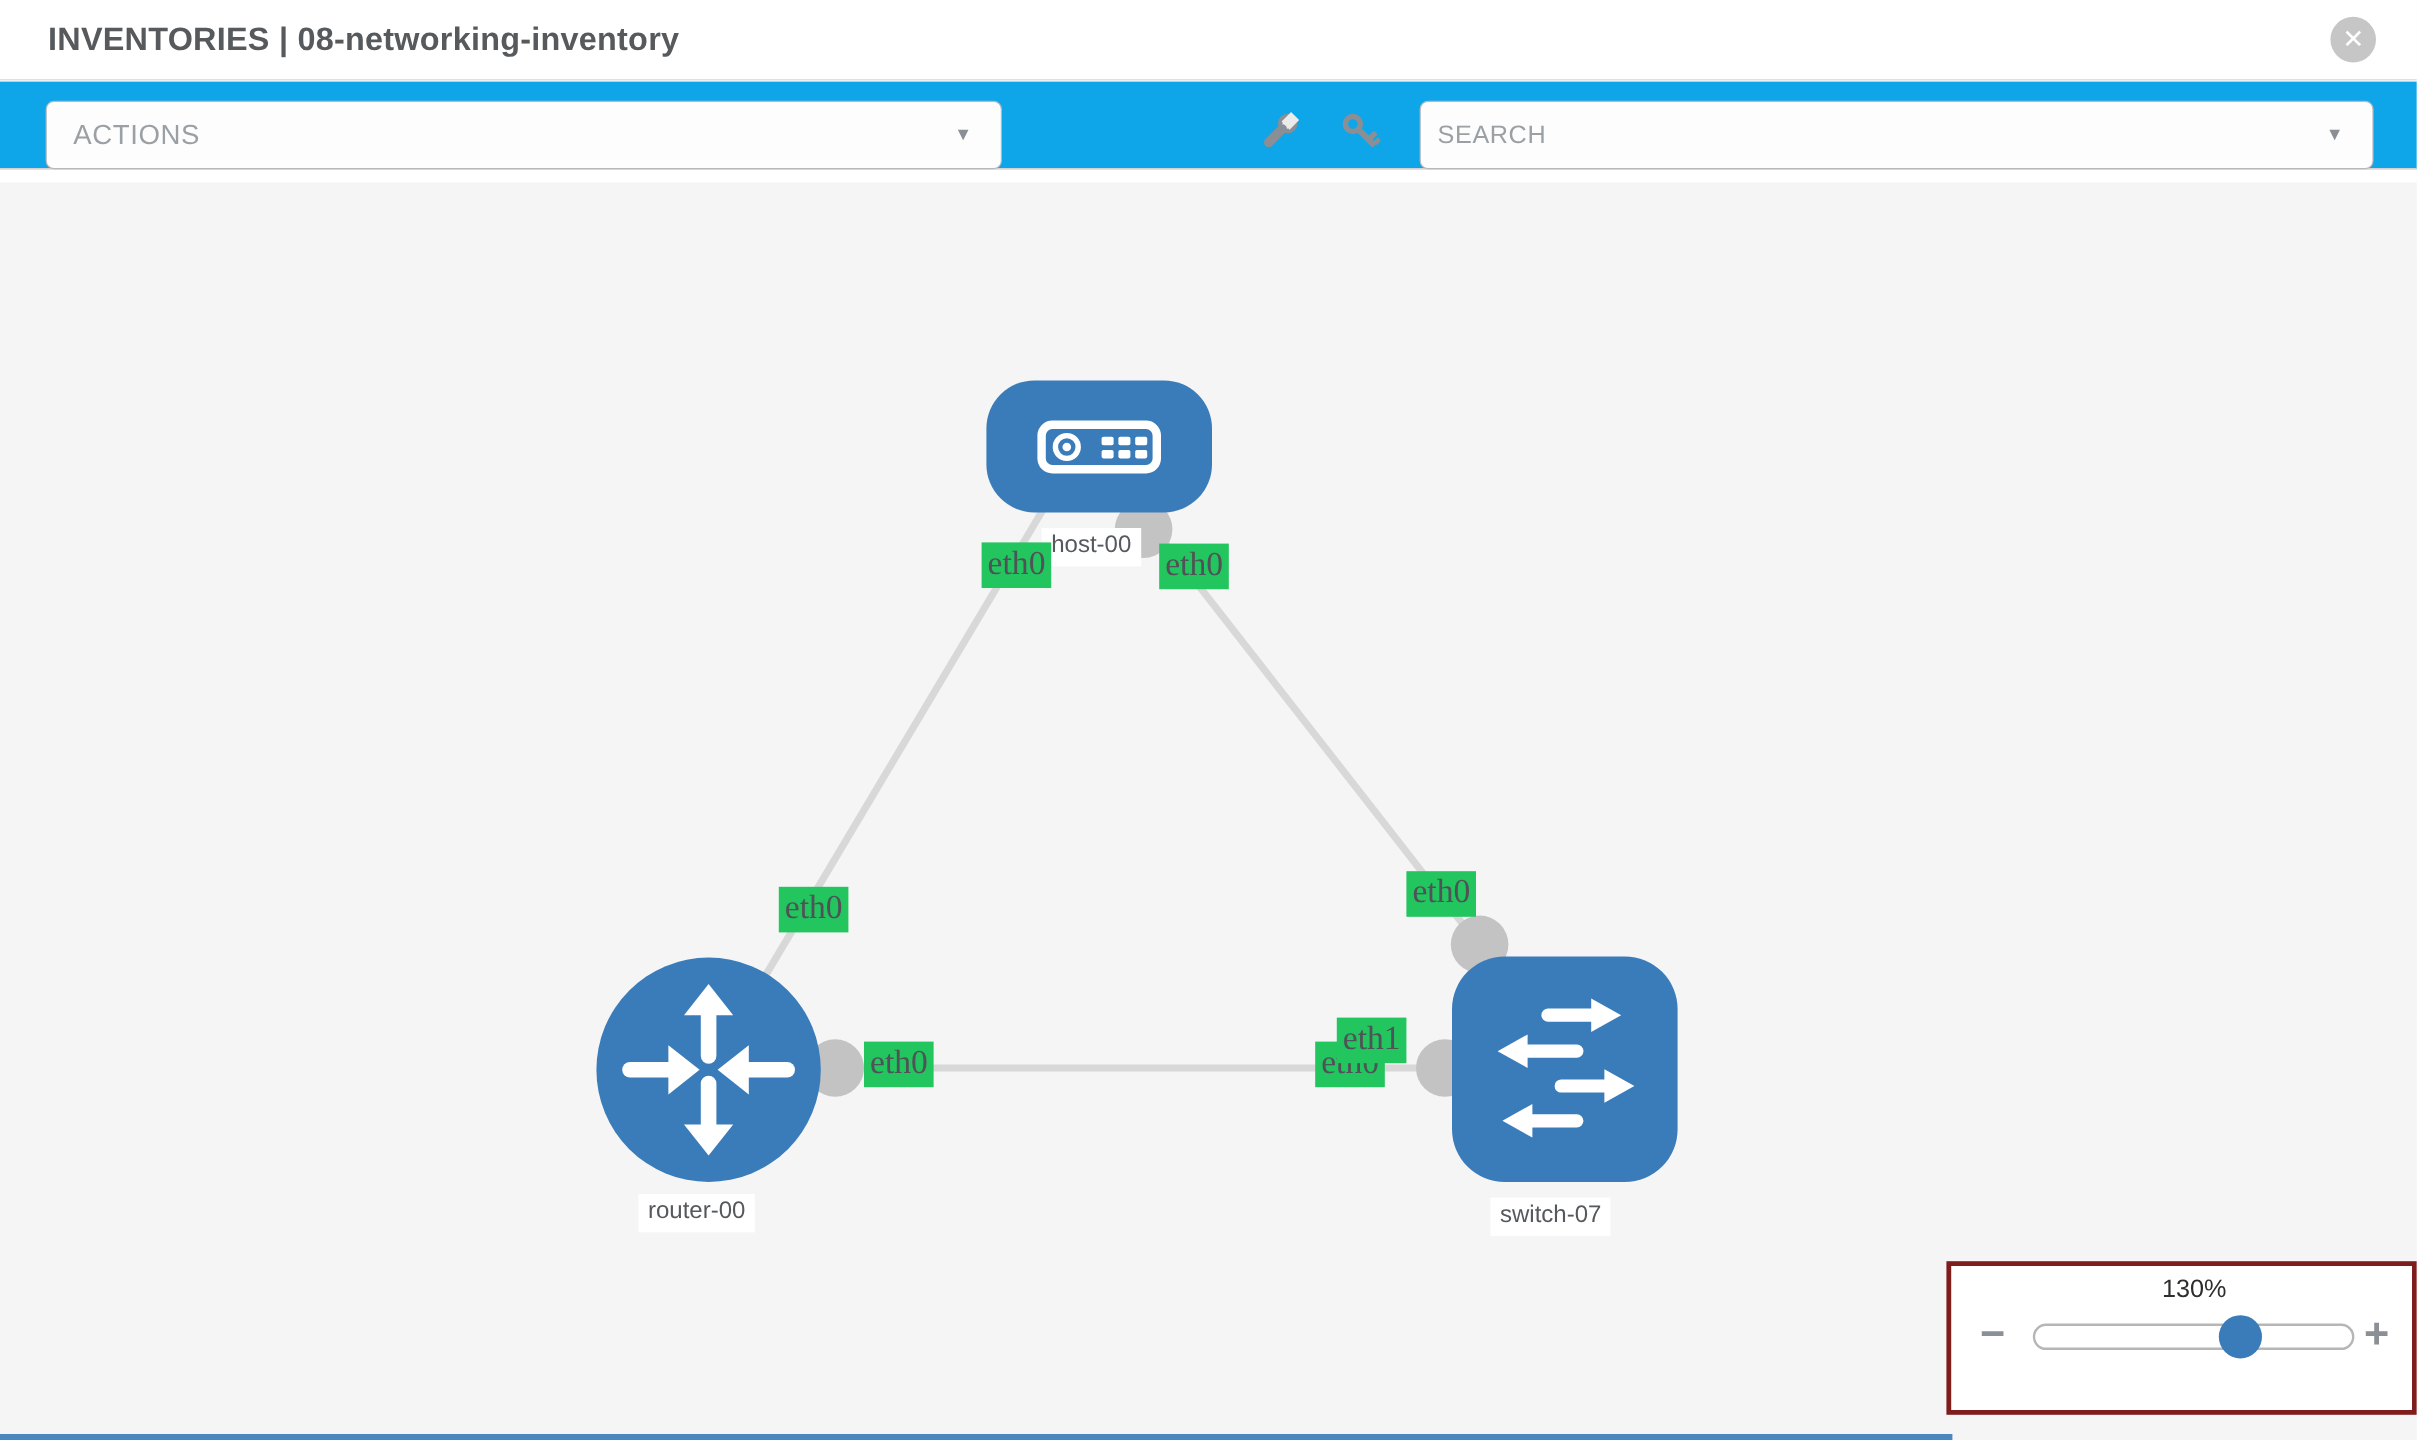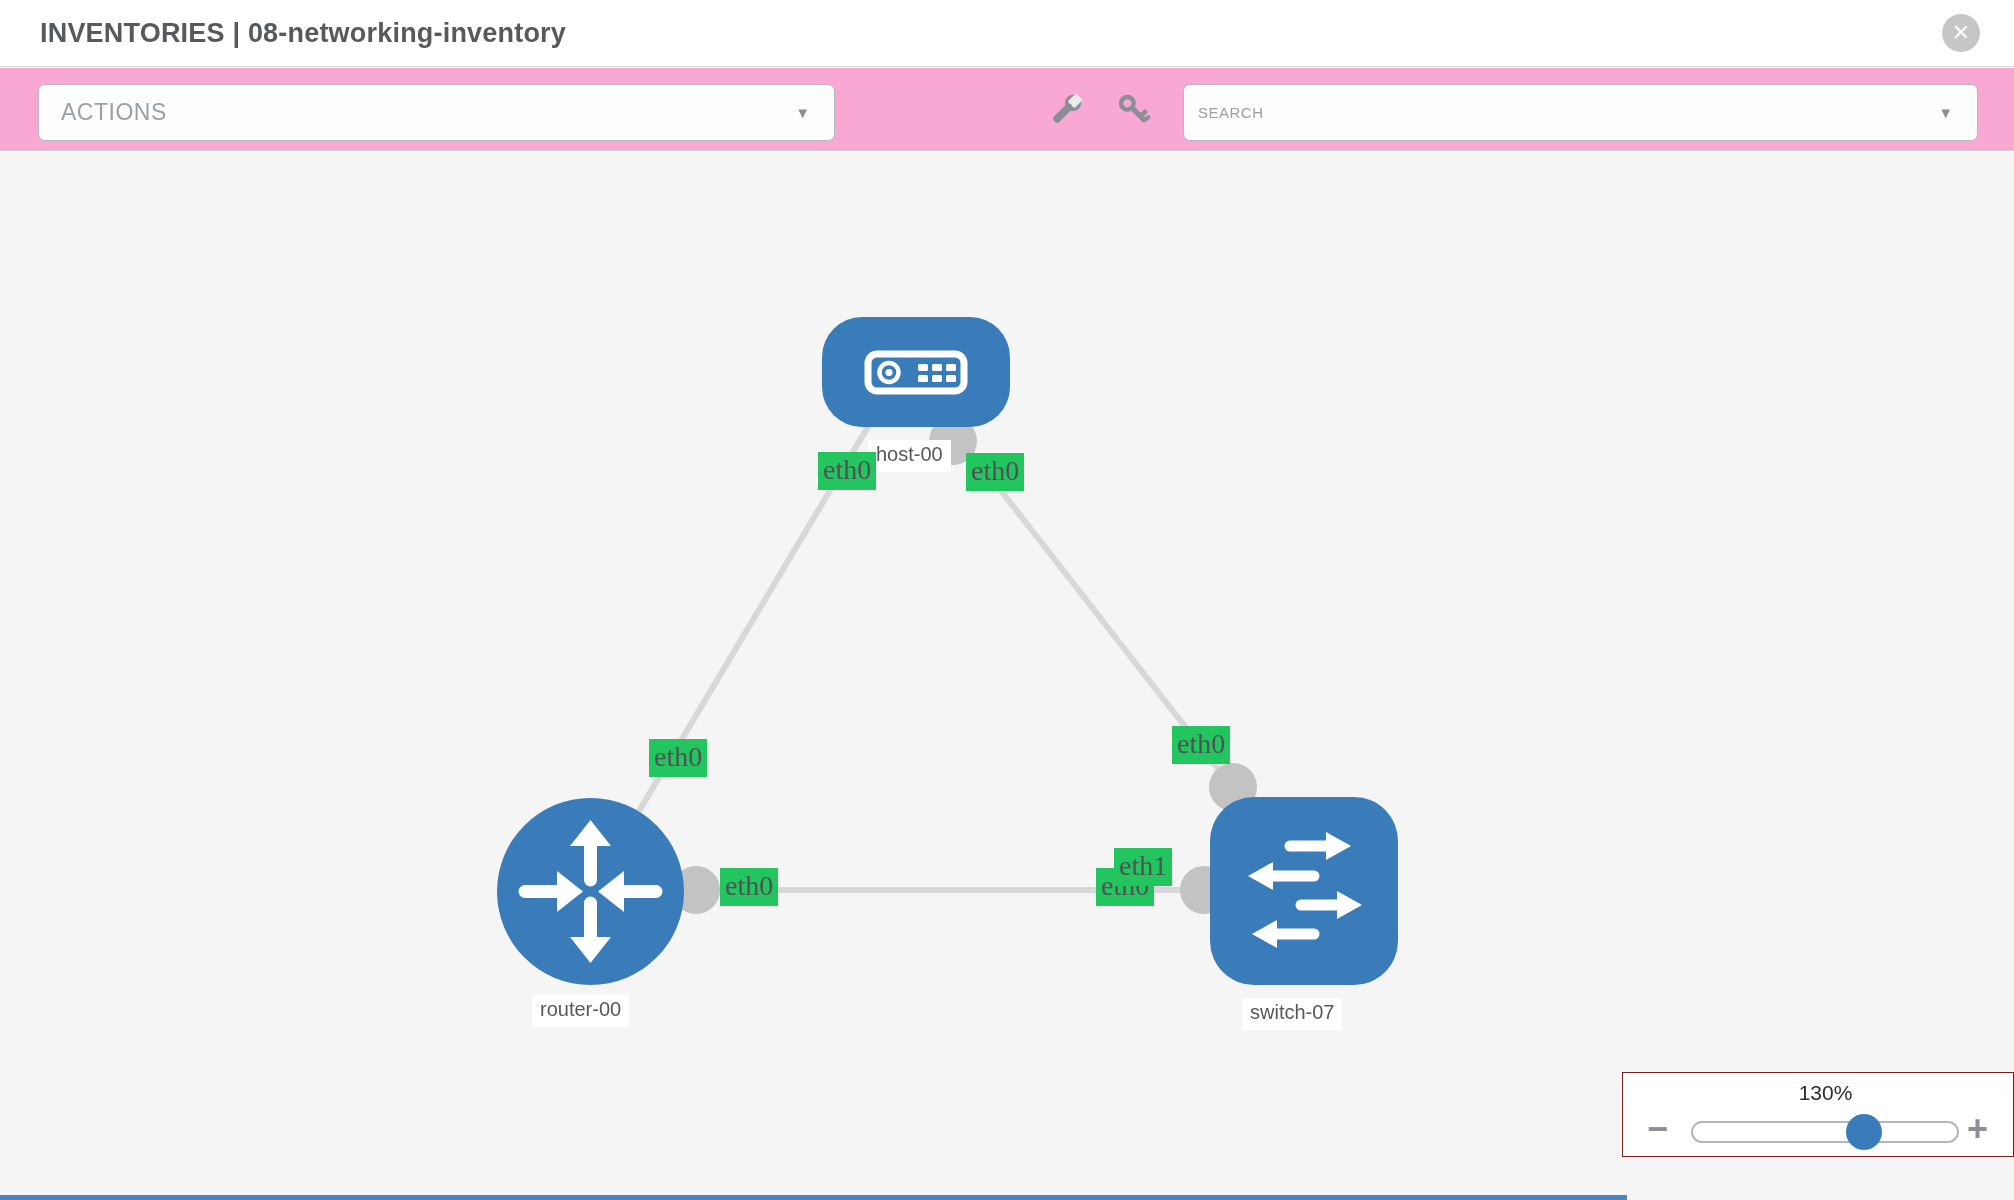--- a/index.html
+++ b/index.html
@@ -18,42 +18,42 @@
   }
   .close-btn {
     position: absolute; right: 34px; top: 14px; width: 38px; height: 38px;
     background: #c6c6c6; border-radius: 50%; color: #ffffff;
     font-size: 22px; font-weight: bold; text-align: center; line-height: 38px;
     cursor: pointer; user-select: none;
   }
 
   
   .toolbar {
-    position: absolute; left: 0; top: 68px; width: 2014px; height: 83px;
-    background: #f9a8d4; border-bottom: 1px solid #d2d2d2;
+    position: absolute; left: 0; top: 68px; width: 2014px; height: 73px;
+    background: #0ea5e9; border-bottom: 1px solid #d2d2d2;
   }
   .select-box {
     position: absolute; top: 16px; height: 57px;
     background: #fdfdfd; border: 1px solid #b6b9bc; border-radius: 7px;
   }
   .actions-box { left: 38px; width: 797px; }
   .search-box  { left: 1183px; width: 795px; }
   .select-label {
     position: absolute; left: 22px; top: 14px;
     font-size: 23px; color: #9ba0a5; letter-spacing: 0.5px;
   }
   .select-arrow {
     position: absolute; right: 24px; top: 19px;
     font-size: 15px; color: #8a8f96;
   }
   .search-input {
     position: absolute; left: 14px; top: 1px; width: 700px; height: 53px;
     border: none; outline: none; background: transparent;
     font-family: "Liberation Sans", "DejaVu Sans", sans-serif;
-    font-size: 15px; color: #55585c; letter-spacing: 0.5px;
+    font-size: 21px; color: #55585c; letter-spacing: 0.5px;
   }
   .search-input::placeholder { color: #9ba0a5; opacity: 1; }
   .tool-icon-btn {
     position: absolute; top: 22px; width: 40px; height: 40px; cursor: pointer;
   }
   .wrench-btn { left: 1046px; }
   .key-btn { left: 1114px; }
 
   
   .canvas {
@@ -83,22 +83,22 @@
   .iface-0 { left: 818px;  top: 300px; }  
   .iface-1 { left: 966px;  top: 301px; }  
   .iface-2 { left: 649px;  top: 587px; }  
   .iface-3 { left: 1172px; top: 574px; }  
   .iface-4 { left: 720px;  top: 716px; }  
   .iface-5 { left: 1096px; top: 716px; z-index: 3; }  
   .iface-6 { left: 1114px; top: 696px; z-index: 4; }  
 
   
   .zoom-panel {
-    position: absolute; left: 1622px; top: 920px; width: 392px; height: 85px;
-    background: #ffffff; border: 1px solid #7f1d1d; z-index: 6;
+    position: absolute; left: 1622px; top: 899px; width: 392px; height: 128px;
+    background: #ffffff; border: 4px solid #7f1d1d; z-index: 6;
   }
   .zoom-level {
     position: absolute; left: 60px; top: 8px; width: 285px; text-align: center;
     font-size: 21px; color: #2e2e2e;
   }
   .zoom-minus, .zoom-plus {
     position: absolute; top: 36px; font-size: 36px; font-weight: bold;
     color: #8b9096; cursor: pointer; user-select: none; line-height: 40px;
   }
   .zoom-minus { left: 24px; }

